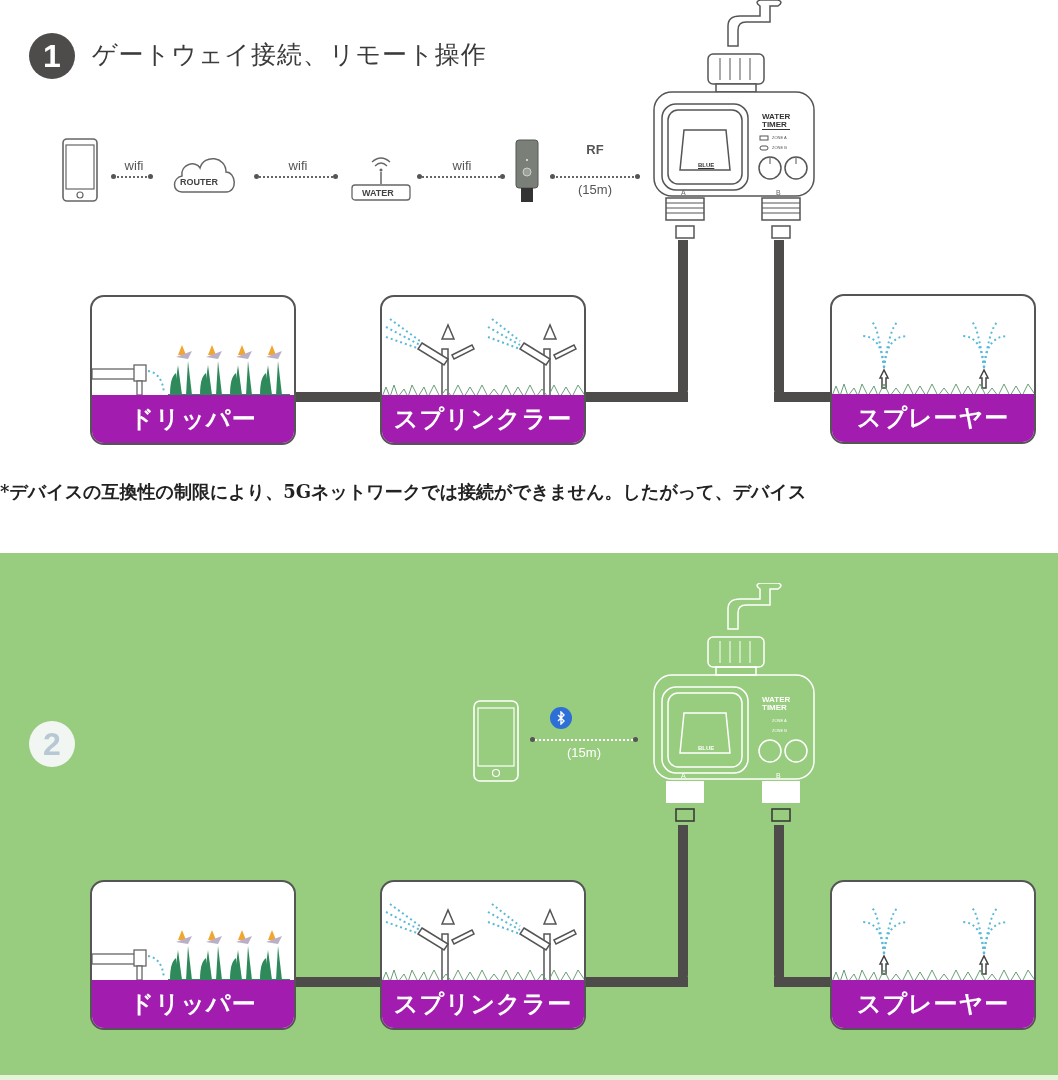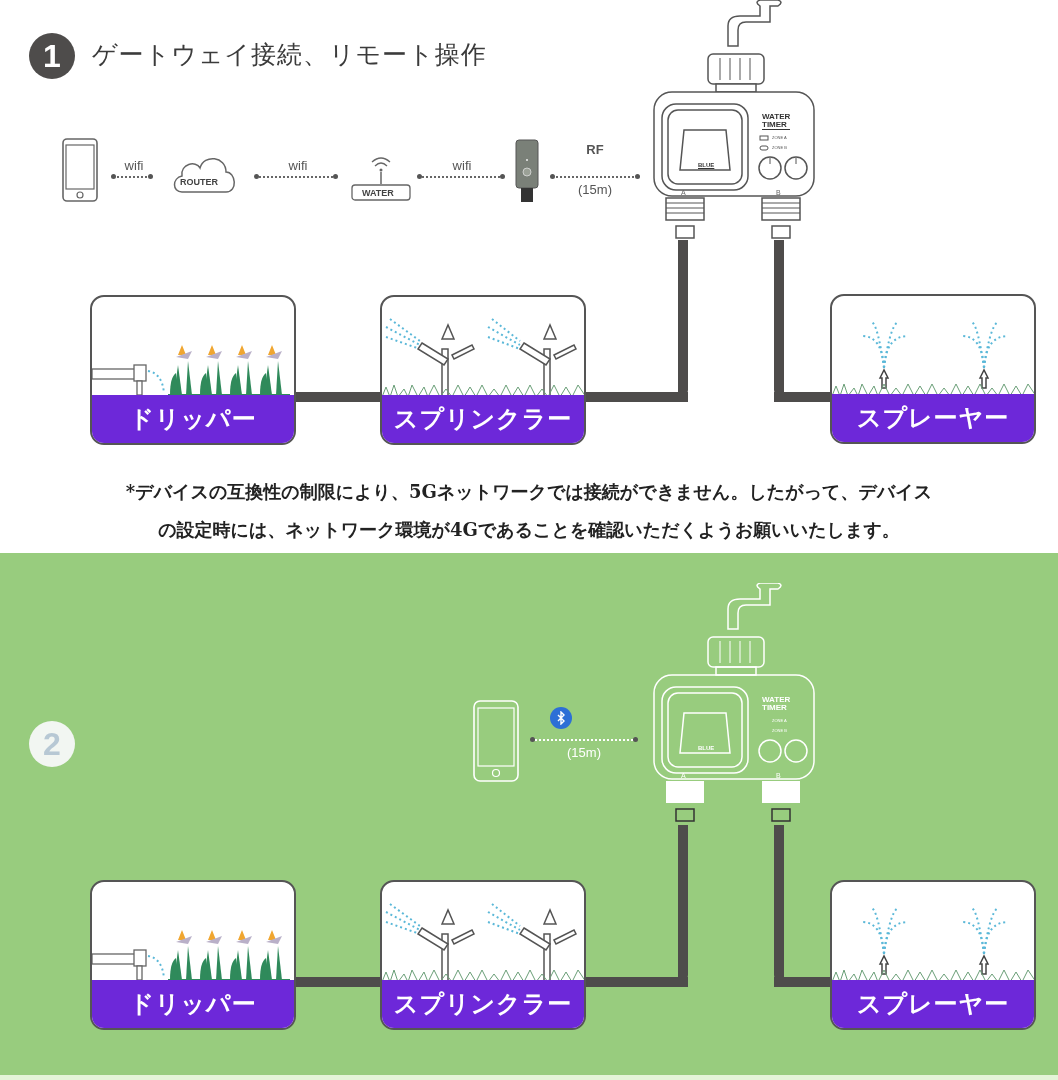--- a/index.html
+++ b/index.html
@@ -9,23 +9,23 @@
   #sec1{top:0;height:553px;background:#ffffff;}
   #sec2{top:553px;height:522px;background:#98cc7e;}
   #footer-strip{position:absolute;left:0;top:1075px;width:1058px;height:5px;background:#e4f4d8;}
   .num-badge{position:absolute;width:46px;height:46px;border-radius:50%;display:flex;align-items:center;justify-content:center;font-family:"Liberation Sans",sans-serif;font-weight:bold;font-size:32px;}
   .title{position:absolute;font-family:"DejaVu Serif",serif;font-weight:normal;font-size:25px;color:#3b3b3b;letter-spacing:1px;white-space:nowrap;}
   .link-label{position:absolute;font-family:"Liberation Sans",sans-serif;font-size:13px;color:#555;text-align:center;white-space:nowrap;}
   .dotline{position:absolute;height:0;border-top:2px dotted #666;}
   .dotline::before,.dotline::after{content:"";position:absolute;top:-4px;width:5px;height:5px;border-radius:50%;background:#555;}
   .dotline::before{left:-2px;} .dotline::after{right:-2px;}
   .card{position:absolute;width:206px;height:150px;border:2px solid #555;border-radius:14px;background:#fff;overflow:hidden;box-sizing:border-box;}
-  .card .label-bar{position:absolute;left:0;bottom:0;width:100%;height:48px;background:#6d28d9;display:flex;align-items:center;justify-content:center;color:#fff;font-family:"DejaVu Serif",serif;font-weight:bold;font-size:24px;letter-spacing:1px;}
+  .card .label-bar{position:absolute;left:0;bottom:0;width:100%;height:48px;background:#a21caf;display:flex;align-items:center;justify-content:center;color:#fff;font-family:"DejaVu Serif",serif;font-weight:bold;font-size:24px;letter-spacing:1px;}
   .hose{position:absolute;background:#4e4c4b;}
-  .note{position:absolute;left:0;width:1058px;text-align:center;font-family:"DejaVu Serif",serif;font-weight:bold;font-size:18px;color:#222;white-space:nowrap;}
+  .note{position:absolute;left:0;width:1058px;font-family:"DejaVu Serif",serif;font-weight:bold;font-size:18px;color:#222;white-space:nowrap;}
   svg{display:block;}
 </style>
 </head>
 <body>
 
 <div class="section" id="sec1">
   <div class="num-badge" style="left:29px;top:33px;background:#4e4c4b;color:#fff;">1</div>
   <div class="title" style="left:92px;top:38px;">ゲートウェイ接続、リモート操作</div>
 
   <div class="abs" style="left:62px;top:138px;">
@@ -208,21 +208,20 @@
           <path d="M148 82 L152 74 L156 82 L154 82 L154 92 L150 92 L150 82Z"></path>
         </g>
       <g stroke="#6a9e77" stroke-width="1" fill="none">
         <path d="M0 100 L4 90 L8 100 L12 88 L16 100 L22 92 L26 100 L30 88 L36 100 L42 90 L46 100 L52 88 L58 100 L64 92 L70 100 L76 88 L82 100 L88 90 L94 100 L100 88 L106 100 L112 92 L118 100 L124 88 L130 100 L136 90 L142 100 L148 88 L154 100 L160 92 L166 100 L172 88 L178 100 L184 90 L190 100 L196 88 L204 100"></path>
       </g>
     </svg>
     <div class="label-bar">スプレーヤー</div>
   </div>
 
   <div class="note" style="top:480px;">*デバイスの互換性の制限により、5Gネットワークでは接続ができません。したがって、デバイス</div>
-  <div class="note" style="top:518px;">の設定時には、ネットワーク環境が4Gであることを確認いただくようお願いいたします。</div>
 </div>
 
 <div class="section" id="sec2">
   <div class="num-badge" style="left:29px;top:168px;background:#f2f6f2;color:#b7c8d4;">2</div>
 
   <div class="abs" style="left:473px;top:147px;">
     <svg width="46" height="82">
         <rect x="1" y="1" width="44" height="80" rx="6" fill="none" stroke="#fff" stroke-width="1.6"></rect>
         <rect x="5" y="8" width="36" height="58" fill="none" stroke="#fff" stroke-width="1.2"></rect>
         <circle cx="23" cy="73" r="3.5" fill="none" stroke="#fff" stroke-width="1.2"></circle>

